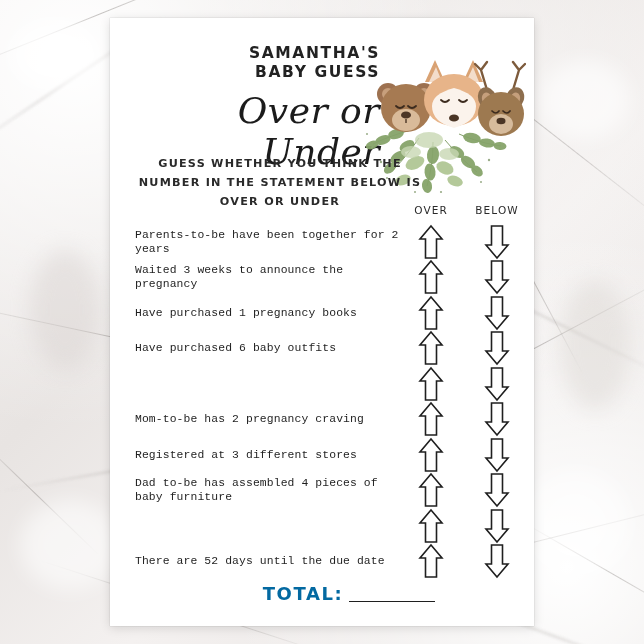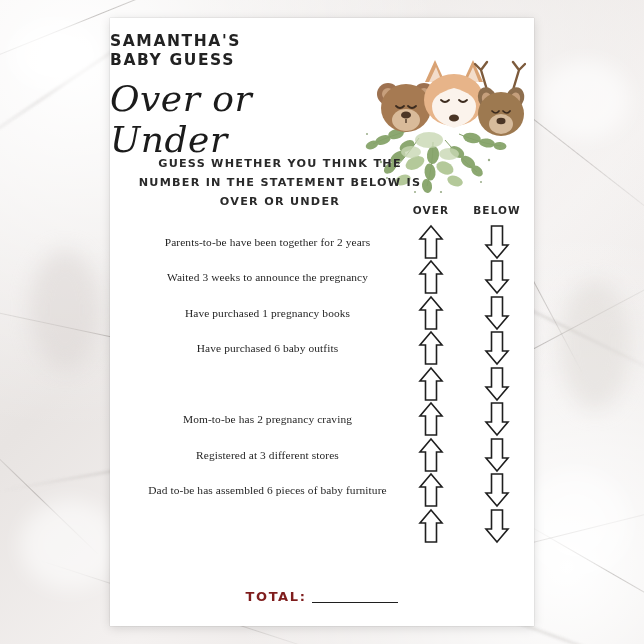--- a/index.html
+++ b/index.html
@@ -52,23 +52,23 @@
     width: 424px;
     height: 608px;
     background: #ffffff;
     box-shadow: 0 2px 10px rgba(0,0,0,0.13), 0 0 1px rgba(0,0,0,0.25);
   }
 
   
   .title-block {
     position: absolute;
     left: 0;
-    top: 14px;
+    top: 26px;
     width: 270px;
-    text-align: left;
+    text-align: right;
   }
   .shower-line1, .shower-line2 {
     font-family: "DejaVu Sans", sans-serif;
     font-size: 15.5px;
     letter-spacing: 1.6px;
     color: #222;
     font-weight: 700;
     line-height: 19px;
   }
   .script-title {
@@ -109,69 +109,69 @@
     position: absolute;
     left: 292px;
     top: 186px;
     width: 124px;
     display: flex;
     justify-content: space-between;
     font-family: "DejaVu Sans", sans-serif;
     font-size: 10.5px;
     letter-spacing: 1.1px;
     color: #2a2a2a;
-    font-weight: 700;
+    font-weight: 400;
   }
   .col-heads span { width: 58px; text-align: center; }
 
   
   #rows {
     position: absolute;
     left: 25px;
     top: 206px;
     width: 380px;
   }
   .q-row {
     position: relative;
     height: 35.5px;
     display: flex;
     align-items: center;
   }
   .q-text {
-    font-family: Liberation Serif, serif;
+    font-family: Liberation Mono, monospace;
     font-size: 11.4px;
     color: #1f1f1f;
     letter-spacing: 0.1px;
     width: 265px;
     line-height: 14px;
-    text-align: center;
   }
   .arrows {
     position: absolute;
     left: 267px;
     top: 0;
     width: 124px;
     height: 35.5px;
     display: flex;
     justify-content: space-between;
     align-items: center;
   }
   .arrow-cell { width: 58px; display: flex; justify-content: center; }
 
   .total {
     position: absolute;
     left: 0;
     bottom: 22px;
     width: 424px;
     text-align: center;
     font-family: "DejaVu Sans", sans-serif;
-    font-size: 13px;
+    font-size: 18px;
     letter-spacing: 1.6px;
-    color: #7f1d1d;
+    color: #0369a1;
     font-weight: 700;
+    padding-left: 27px;
   }
   .total .line {
     display: inline-block;
     width: 86px;
     border-bottom: 1.3px solid #1f1f1f;
     margin-left: 6px;
     vertical-align: -2px;
   }
 </style>
 </head>
@@ -406,35 +406,50 @@
             </svg>
           </div>
           <div class="arrow-cell">
             <svg width="28" height="36" viewBox="0 0 28 36">
               <path d="M14 34 L25 21 L19.5 21 L19.5 2 L8.5 2 L8.5 21 L3 21 Z" fill="none" stroke="#1f1f1f" stroke-width="1.6" stroke-linejoin="miter"></path>
             </svg>
           </div>
         </div>
       </div>
       <div class="q-row">
-        <div class="q-text">Dad to-be has assembled 6 pieces of baby furniture</div>
-        <div class="arrows">
-          <div class="arrow-cell">
-            <svg width="28" height="36" viewBox="0 0 28 36">
-              <path d="M14 2 L25 15 L19.5 15 L19.5 34 L8.5 34 L8.5 15 L3 15 Z" fill="none" stroke="#1f1f1f" stroke-width="1.6" stroke-linejoin="miter"></path>
-            </svg>
-          </div>
-          <div class="arrow-cell">
-            <svg width="28" height="36" viewBox="0 0 28 36">
-              <path d="M14 34 L25 21 L19.5 21 L19.5 2 L8.5 2 L8.5 21 L3 21 Z" fill="none" stroke="#1f1f1f" stroke-width="1.6" stroke-linejoin="miter"></path>
-            </svg>
-          </div>
-        </div>
-      </div>
-      <div class="q-row">
+        <div class="q-text">Dad to-be has assembled 4 pieces of baby furniture</div>
+        <div class="arrows">
+          <div class="arrow-cell">
+            <svg width="28" height="36" viewBox="0 0 28 36">
+              <path d="M14 2 L25 15 L19.5 15 L19.5 34 L8.5 34 L8.5 15 L3 15 Z" fill="none" stroke="#1f1f1f" stroke-width="1.6" stroke-linejoin="miter"></path>
+            </svg>
+          </div>
+          <div class="arrow-cell">
+            <svg width="28" height="36" viewBox="0 0 28 36">
+              <path d="M14 34 L25 21 L19.5 21 L19.5 2 L8.5 2 L8.5 21 L3 21 Z" fill="none" stroke="#1f1f1f" stroke-width="1.6" stroke-linejoin="miter"></path>
+            </svg>
+          </div>
+        </div>
+      </div>
+      <div class="q-row">
+        <div class="arrows">
+          <div class="arrow-cell">
+            <svg width="28" height="36" viewBox="0 0 28 36">
+              <path d="M14 2 L25 15 L19.5 15 L19.5 34 L8.5 34 L8.5 15 L3 15 Z" fill="none" stroke="#1f1f1f" stroke-width="1.6" stroke-linejoin="miter"></path>
+            </svg>
+          </div>
+          <div class="arrow-cell">
+            <svg width="28" height="36" viewBox="0 0 28 36">
+              <path d="M14 34 L25 21 L19.5 21 L19.5 2 L8.5 2 L8.5 21 L3 21 Z" fill="none" stroke="#1f1f1f" stroke-width="1.6" stroke-linejoin="miter"></path>
+            </svg>
+          </div>
+        </div>
+      </div>
+      <div class="q-row">
+        <div class="q-text">There are 52 days until the due date</div>
         <div class="arrows">
           <div class="arrow-cell">
             <svg width="28" height="36" viewBox="0 0 28 36">
               <path d="M14 2 L25 15 L19.5 15 L19.5 34 L8.5 34 L8.5 15 L3 15 Z" fill="none" stroke="#1f1f1f" stroke-width="1.6" stroke-linejoin="miter"></path>
             </svg>
           </div>
           <div class="arrow-cell">
             <svg width="28" height="36" viewBox="0 0 28 36">
               <path d="M14 34 L25 21 L19.5 21 L19.5 2 L8.5 2 L8.5 21 L3 21 Z" fill="none" stroke="#1f1f1f" stroke-width="1.6" stroke-linejoin="miter"></path>
             </svg>

